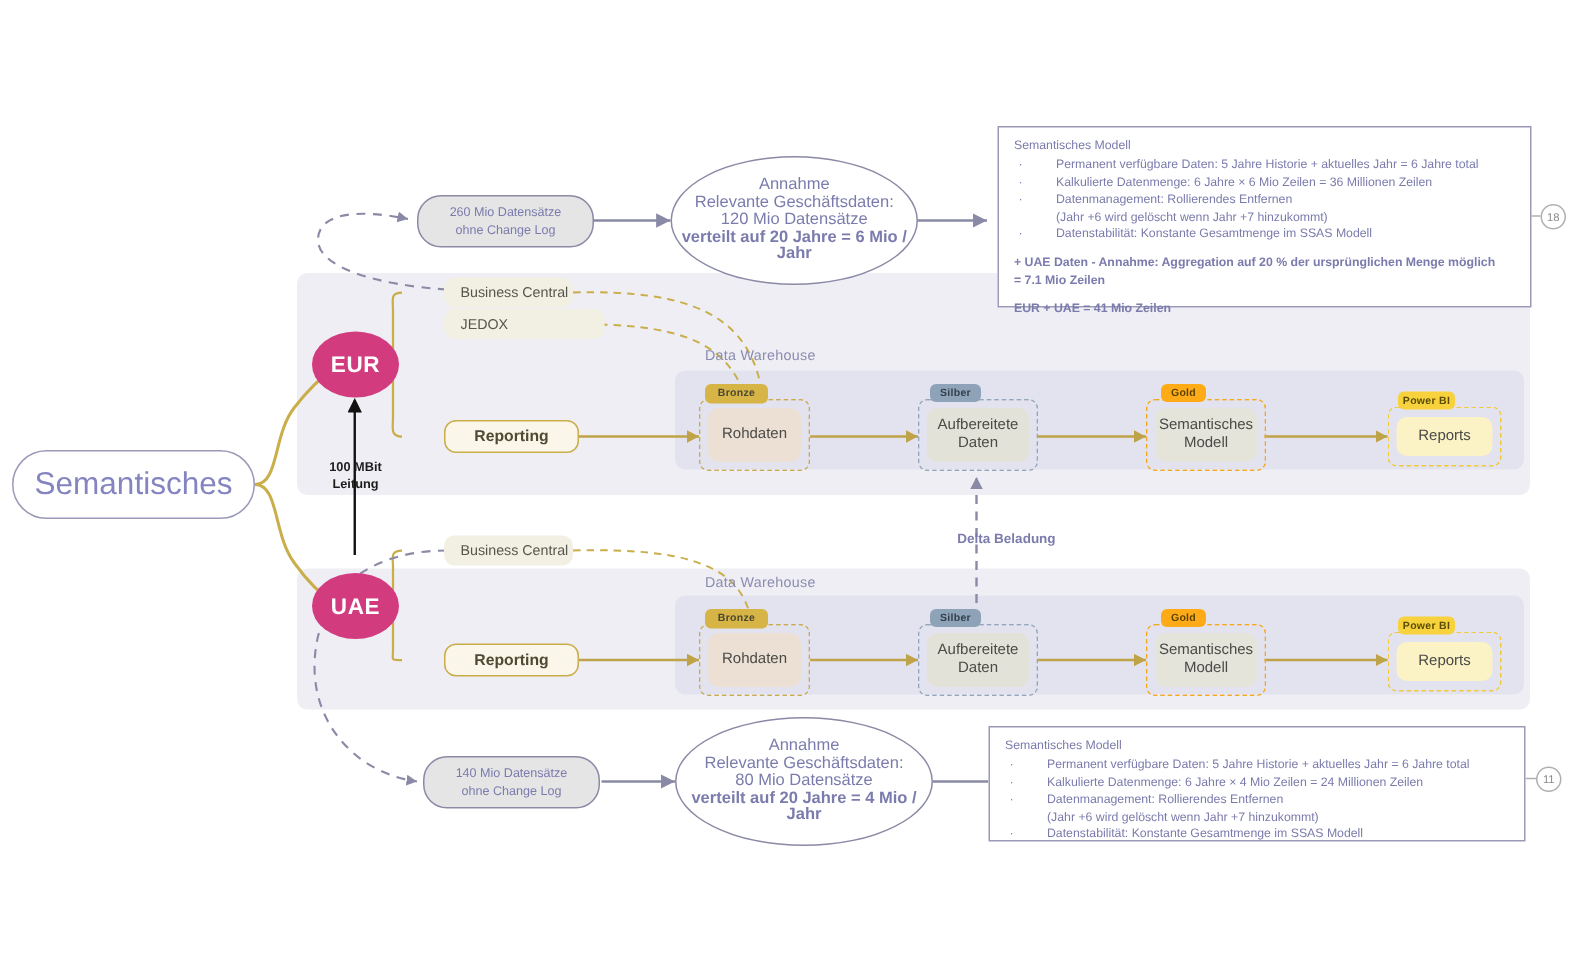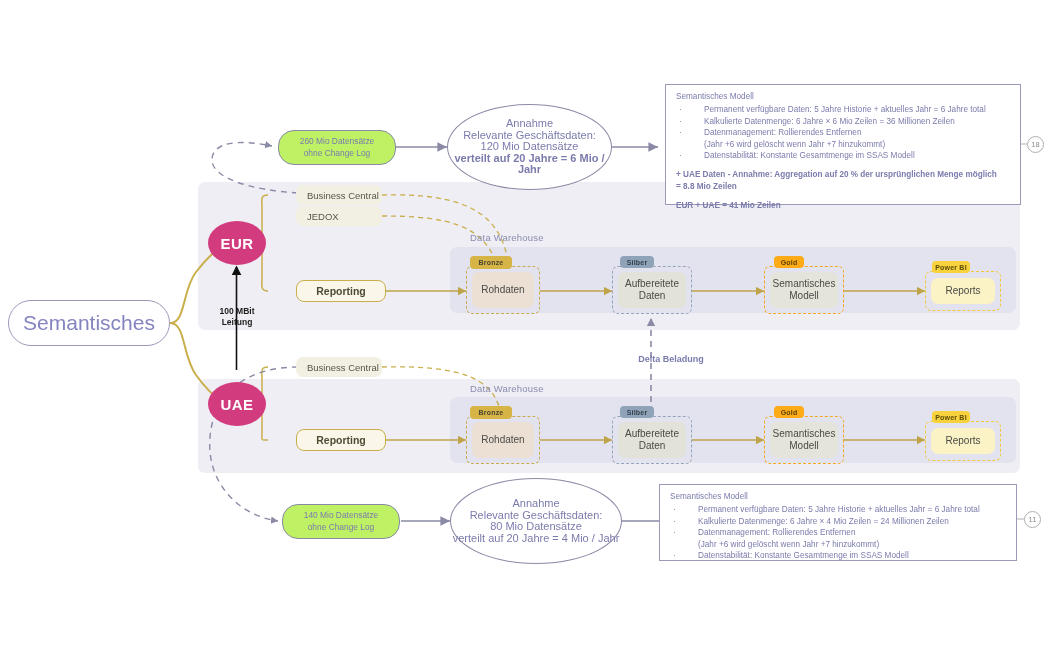--- a/index.html
+++ b/index.html
@@ -18,21 +18,21 @@
   .dw-title{position:absolute;font-size:9.5px;color:#8b8bb0;letter-spacing:.2px;}
 
   .stadium{border:1.4px solid #8b8bb0;border-radius:999px;background:#fff;
            color:#7b7bad;}
   .architektur{left:8px;top:300px;width:162px;height:46px;font-size:21px;
                color:#8484c0;border:1.6px solid #9a9ab8;}
 
   .ellipse-node{border:1.4px solid #8a8aa6;border-radius:50%;background:#fff;
                 color:#7b7bad;font-size:11px;line-height:11.5px;}
 
-  .pill-gray{border:1.3px solid #8a8aa6;border-radius:16px;background:#bef264;
+  .pill-gray{border:1.3px solid #8a8aa6;border-radius:16px;background:#e5e5e5;
              color:#7b7bad;font-size:8.4px;line-height:11.5px;}
 
   .bubble{border-radius:50%;background:#d33b7f;color:#ffffff;font-weight:bold;
           font-size:15px;letter-spacing:.4px;}
 
   .src-box{background:#f2efe3;border-radius:7px;color:#57564c;font-size:9.5px;
            padding-left:11px;justify-content:flex-start;}
 
   .reporting{background:#faf7ea;border:1.5px solid #c9ae4a;border-radius:8px;
              color:#4f4a33;font-size:10.5px;font-weight:bold;}
@@ -163,21 +163,21 @@
   </div>
 
   <div class="mbit" style="left:196px;top:306px;width:82px;text-align:center;">
     <div>100 MBit</div>
     <div>Leitung</div>
   </div>
 
   <div class="node src-box" style="left:296px;top:185px;width:86px;height:20px;">
     <span>Business Central</span>
   </div>
-  <div class="node src-box" style="left:296px;top:206px;width:86px;height:20px;">
+  <div class="node src-box" style="left:296px;top:206px;width:107px;height:20px;">
     <span>JEDOX</span>
   </div>
   <div class="node reporting" style="left:296px;top:280px;width:90px;height:22px;">
     <span>Reporting</span>
   </div>
 
   <div class="node src-box" style="left:296px;top:357px;width:86px;height:20px;">
     <span>Business Central</span>
   </div>
   <div class="node reporting" style="left:296px;top:429px;width:90px;height:22px;">
@@ -273,35 +273,35 @@
 
   <div class="node pill-gray" style="left:282px;top:504px;width:118px;height:35px;flex-direction:column;">
     <span>140 Mio Datensätze</span>
     <span>ohne Change Log</span>
   </div>
 
   <div class="node ellipse-node" style="left:450px;top:478px;width:172px;height:86px;flex-direction:column;">
     <span>Annahme</span>
     <span>Relevante Geschäftsdaten:</span>
     <span>80 Mio Datensätze</span>
-    <span style="font-weight:normal;">verteilt auf 20 Jahre = 4 Mio / Jahr</span>
+    <span style="font-weight:bold;">verteilt auf 20 Jahre = 4 Mio / Jahr</span>
   </div>
 
   <div class="infobox" style="left:665px;top:84px;width:356px;height:121px;">
     <div class="hd">Semantisches Modell</div>
     <ul>
       <li><span class="b">·</span><span>Permanent verfügbare Daten: 5 Jahre Historie + aktuelles Jahr = 6 Jahre total</span></li>
       <li><span class="b">·</span><span>Kalkulierte Datenmenge: 6 Jahre × 6 Mio Zeilen = 36 Millionen Zeilen</span></li>
       <li><span class="b">·</span><span>Datenmanagement: Rollierendes Entfernen</span></li>
       <li class="cont"><span>(Jahr +6 wird gelöscht wenn Jahr +7 hinzukommt)</span></li>
       <li><span class="b">·</span><span>Datenstabilität: Konstante Gesamtmenge im SSAS Modell</span></li>
     </ul>
     <div class="gap"></div>
     <div class="bold">+ UAE Daten - Annahme: Aggregation auf 20 % der ursprünglichen Menge möglich</div>
-    <div class="bold">= 8.8 Mio Zeilen</div>
+    <div class="bold">= 7.1 Mio Zeilen</div>
     <div class="gap"></div>
     <div class="bold">EUR + UAE = 41 Mio Zeilen</div>
   </div>
   <div class="badge" style="left:1027px;top:136px;">18</div>
 
   <div class="infobox" style="left:659px;top:484px;width:358px;height:77px;">
     <div class="hd">Semantisches Modell</div>
     <ul>
       <li><span class="b">·</span><span>Permanent verfügbare Daten: 5 Jahre Historie + aktuelles Jahr = 6 Jahre total</span></li>
       <li><span class="b">·</span><span>Kalkulierte Datenmenge: 6 Jahre × 4 Mio Zeilen = 24 Millionen Zeilen</span></li>

